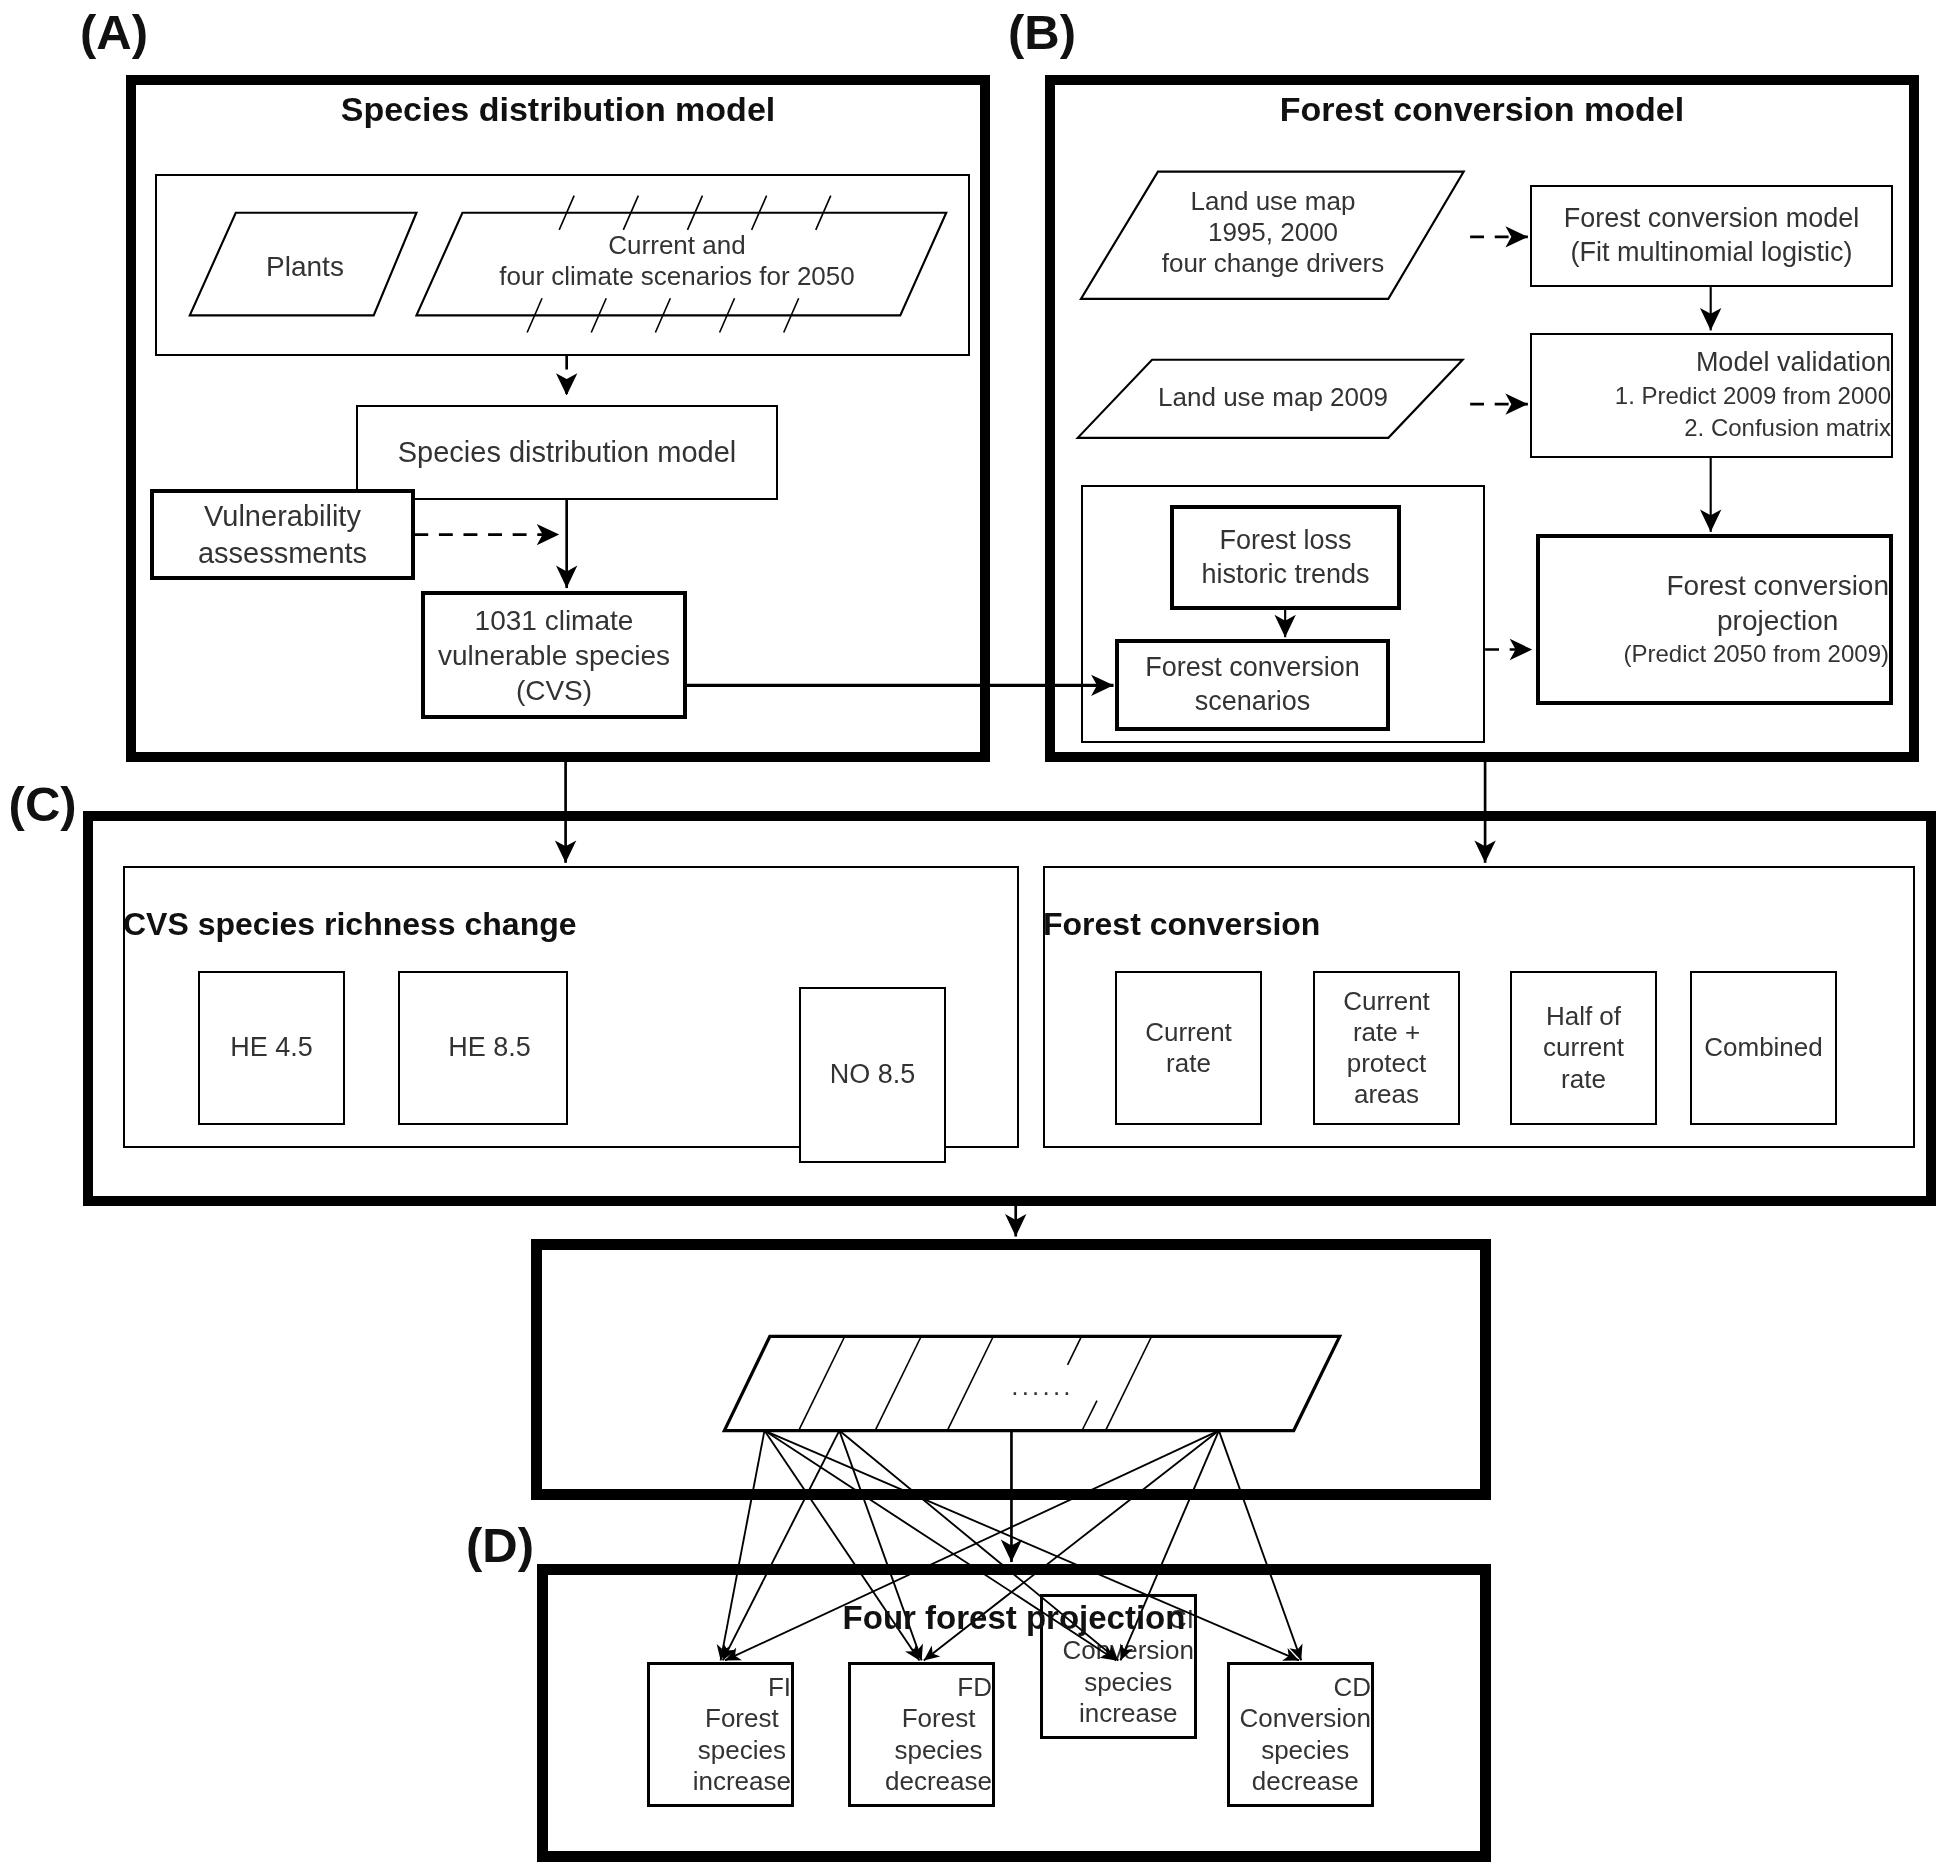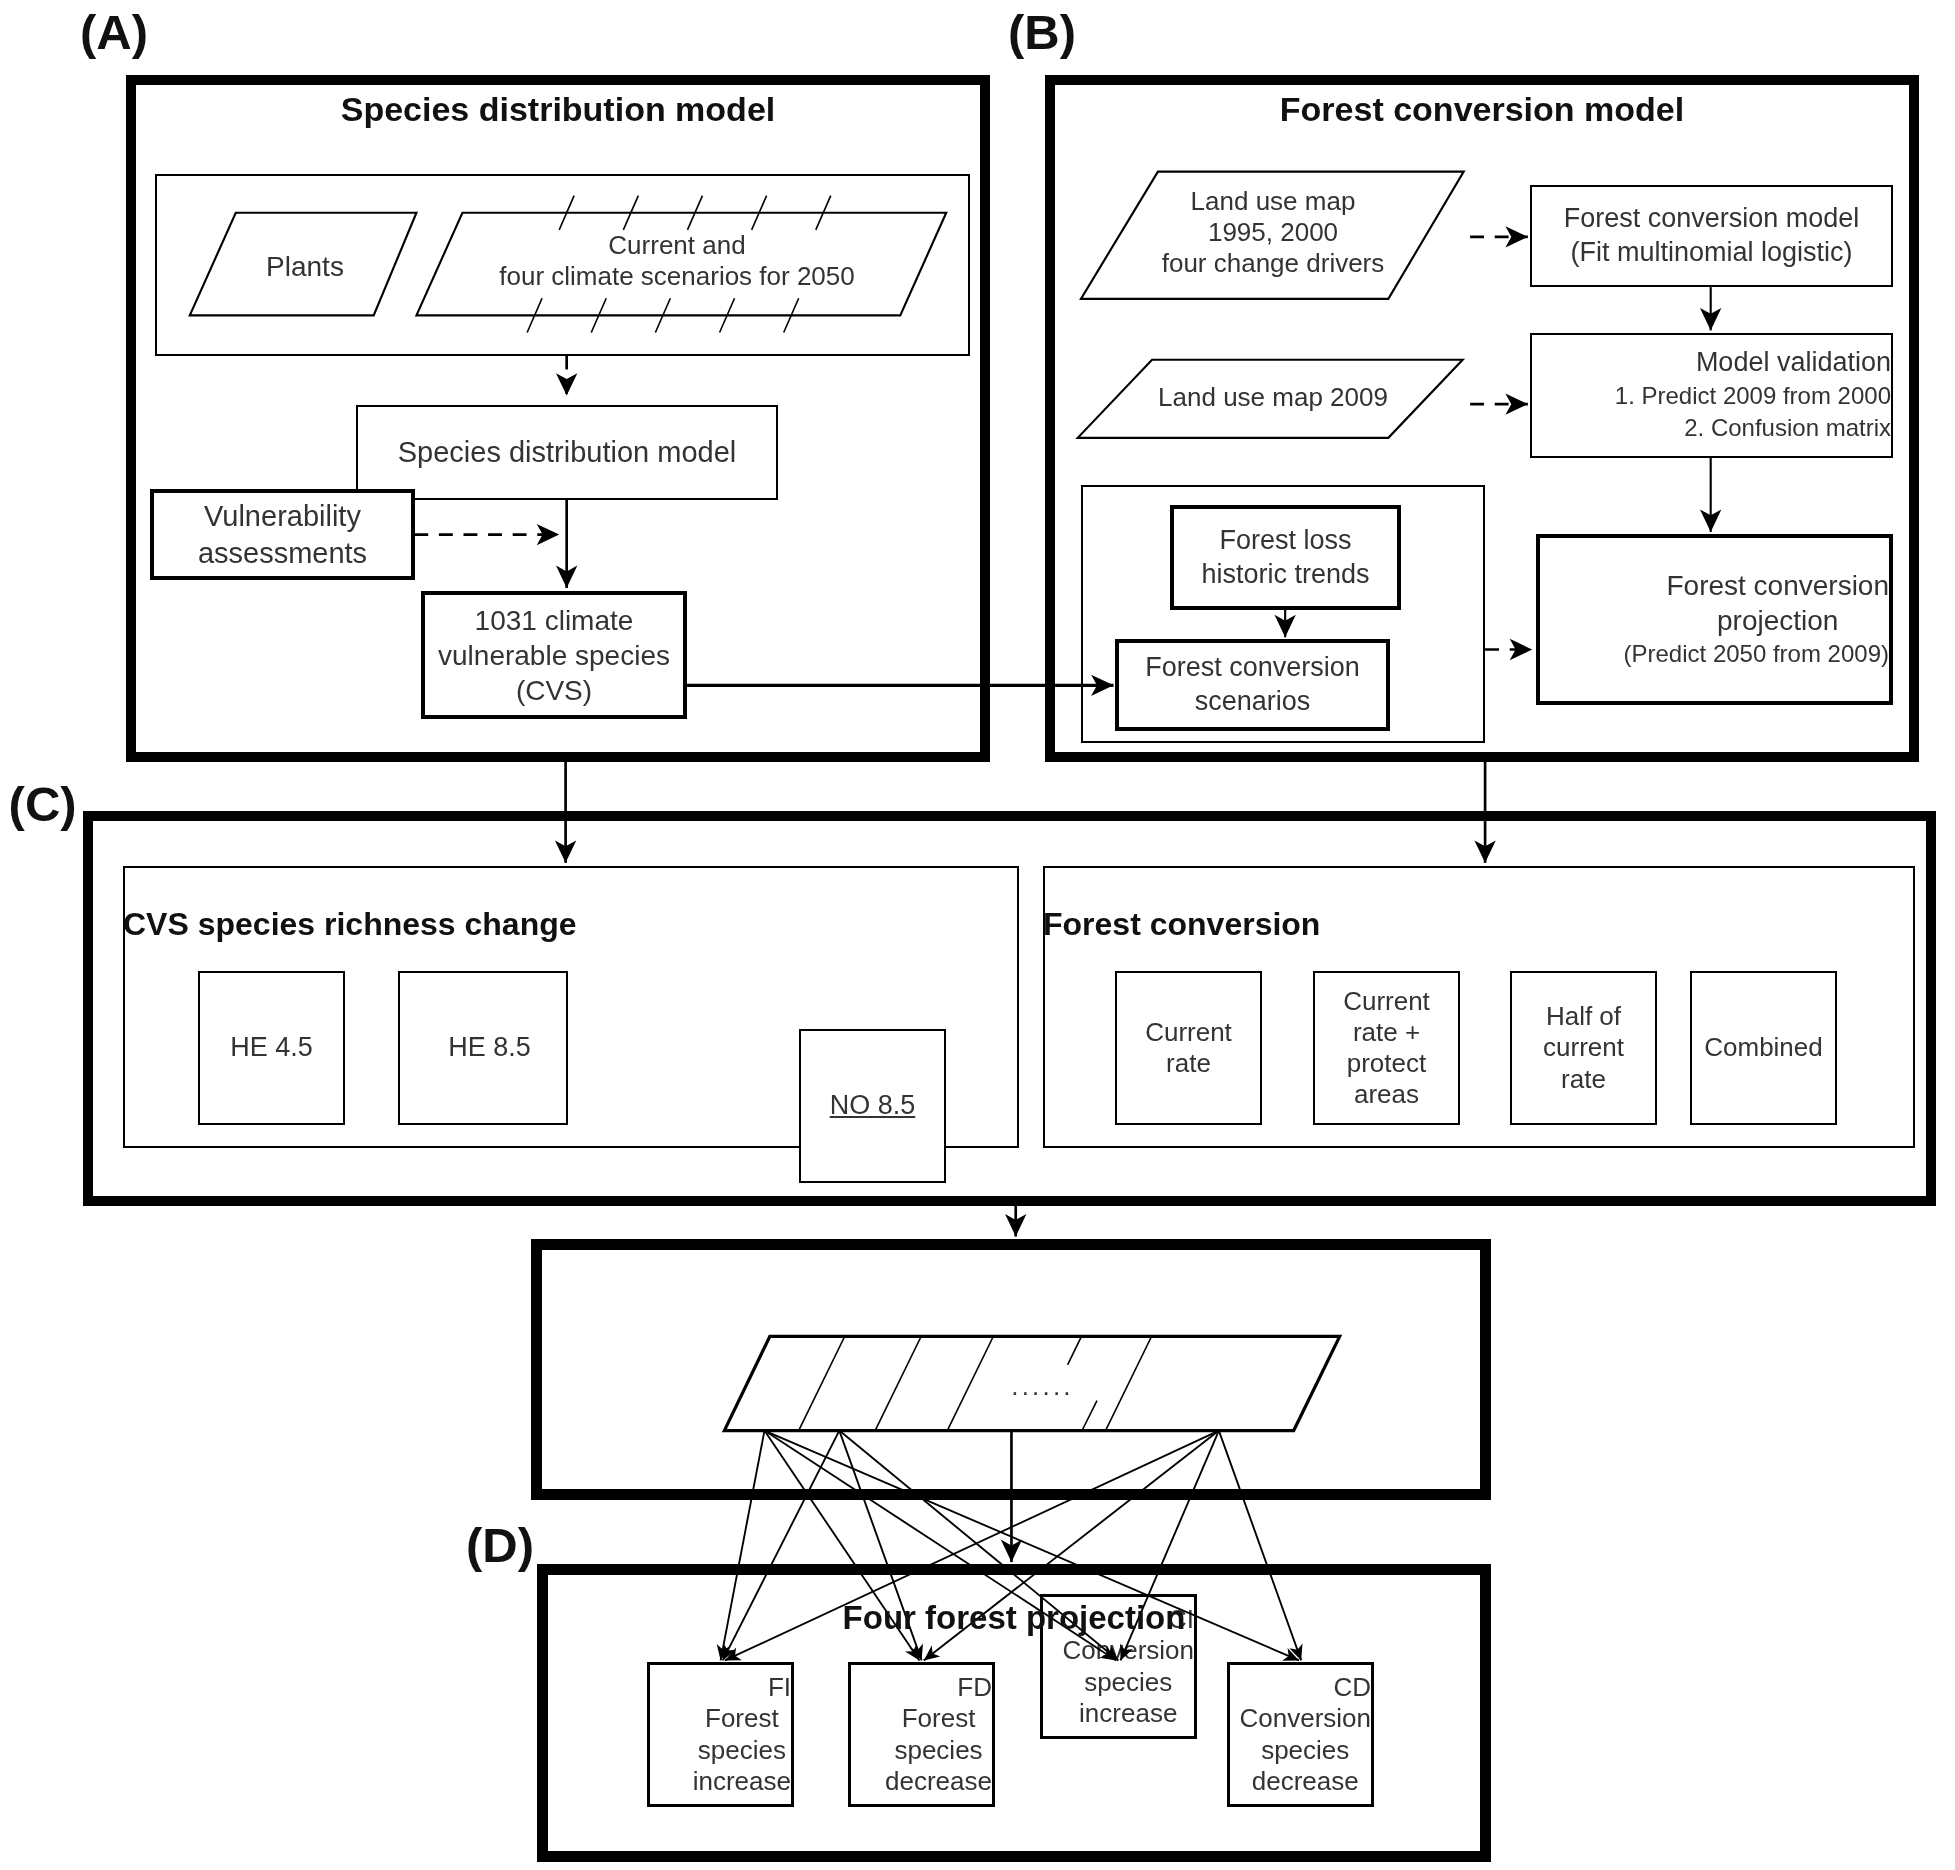--- a/index.html
+++ b/index.html
@@ -66,21 +66,21 @@
   <div class="medbox col" style="left:1536px;top:534px;width:357px;height:171px;">
     <div class="t52 pre" style="text-align:center;">Forest conversion
 projection</div>
     <div class="t44">(Predict 2050 from 2009)</div>
   </div>
 
   <div class="thinbox" style="left:123px;top:866px;width:896px;height:282px;"></div>
   <div class="sub-title" style="left:123px;top:906px;width:896px;">CVS species richness change</div>
   <div class="thinbox ctr t50" style="left:198px;top:971px;width:147px;height:154px;">HE 4.5</div>
   <div class="thinbox ctr t50" style="left:398px;top:971px;width:170px;height:154px;padding-left:13px;">HE 8.5</div>
-  <div class="thinbox ctr t50" style="left:799px;top:1029px;width:147px;height:154px;text-decoration:underline;">NO 8.5</div>
+  <div class="thinbox ctr t50" style="left:799px;top:987px;width:147px;height:176px;">NO 8.5</div>
 
   <div class="thinbox" style="left:1043px;top:866px;width:872px;height:282px;"></div>
   <div class="sub-title" style="left:1043px;top:906px;width:872px;">Forest conversion</div>
   <div class="thinbox ctr pre t48" style="left:1115px;top:971px;width:147px;height:154px;">Current
 rate</div>
   <div class="thinbox ctr pre t48" style="left:1313px;top:971px;width:147px;height:154px;">Current
 rate +
 protect
 areas</div>
   <div class="thinbox ctr pre t48" style="left:1510px;top:971px;width:147px;height:154px;">Half of

